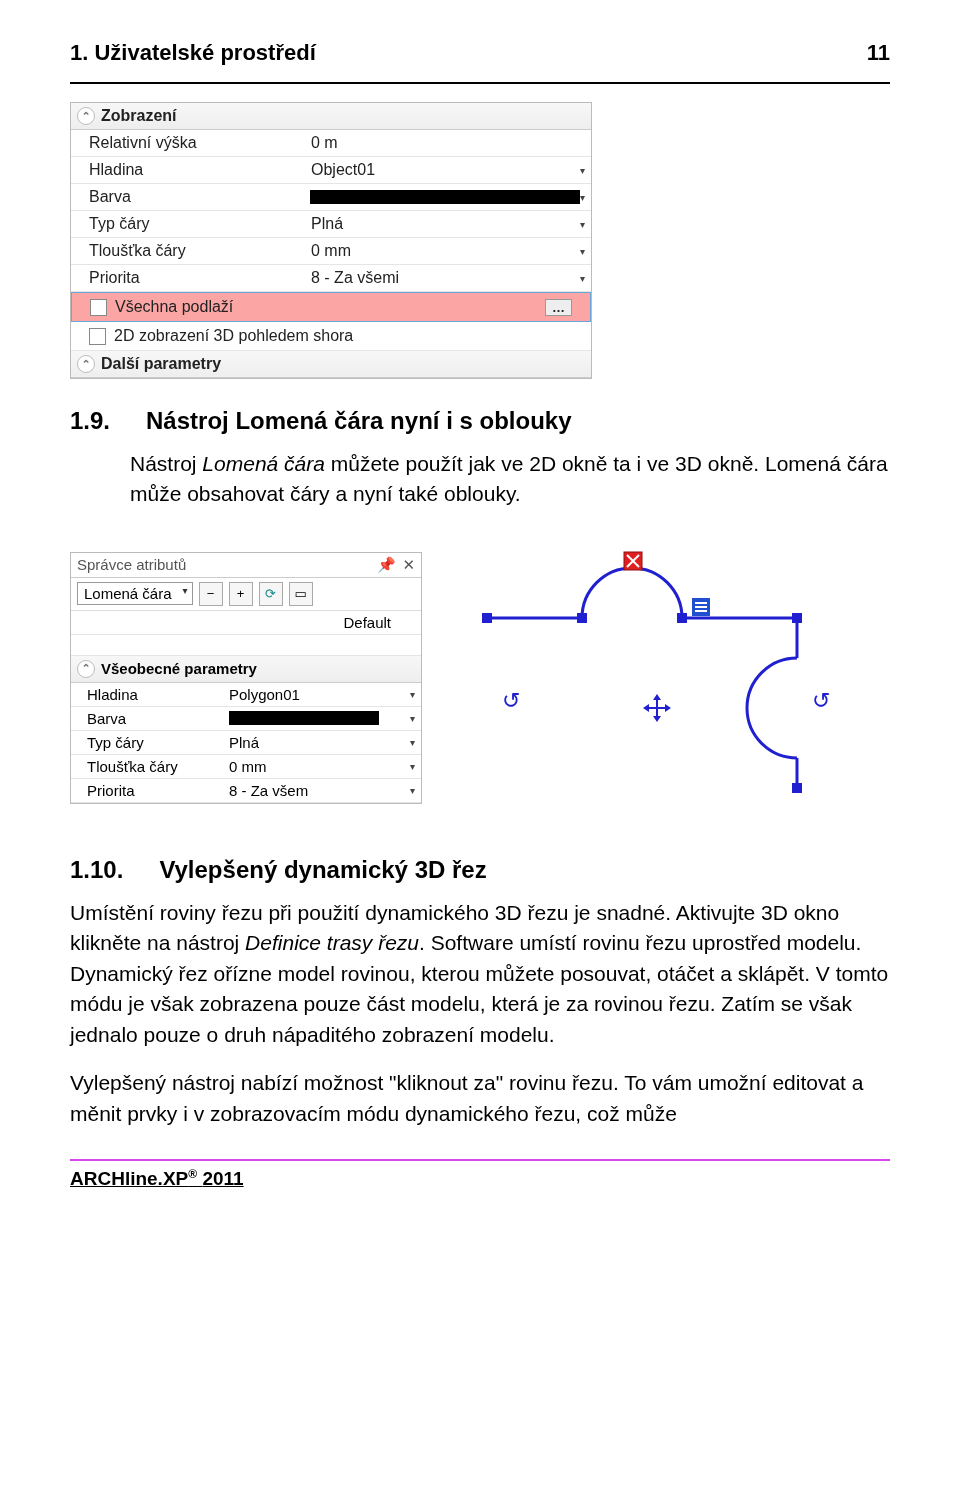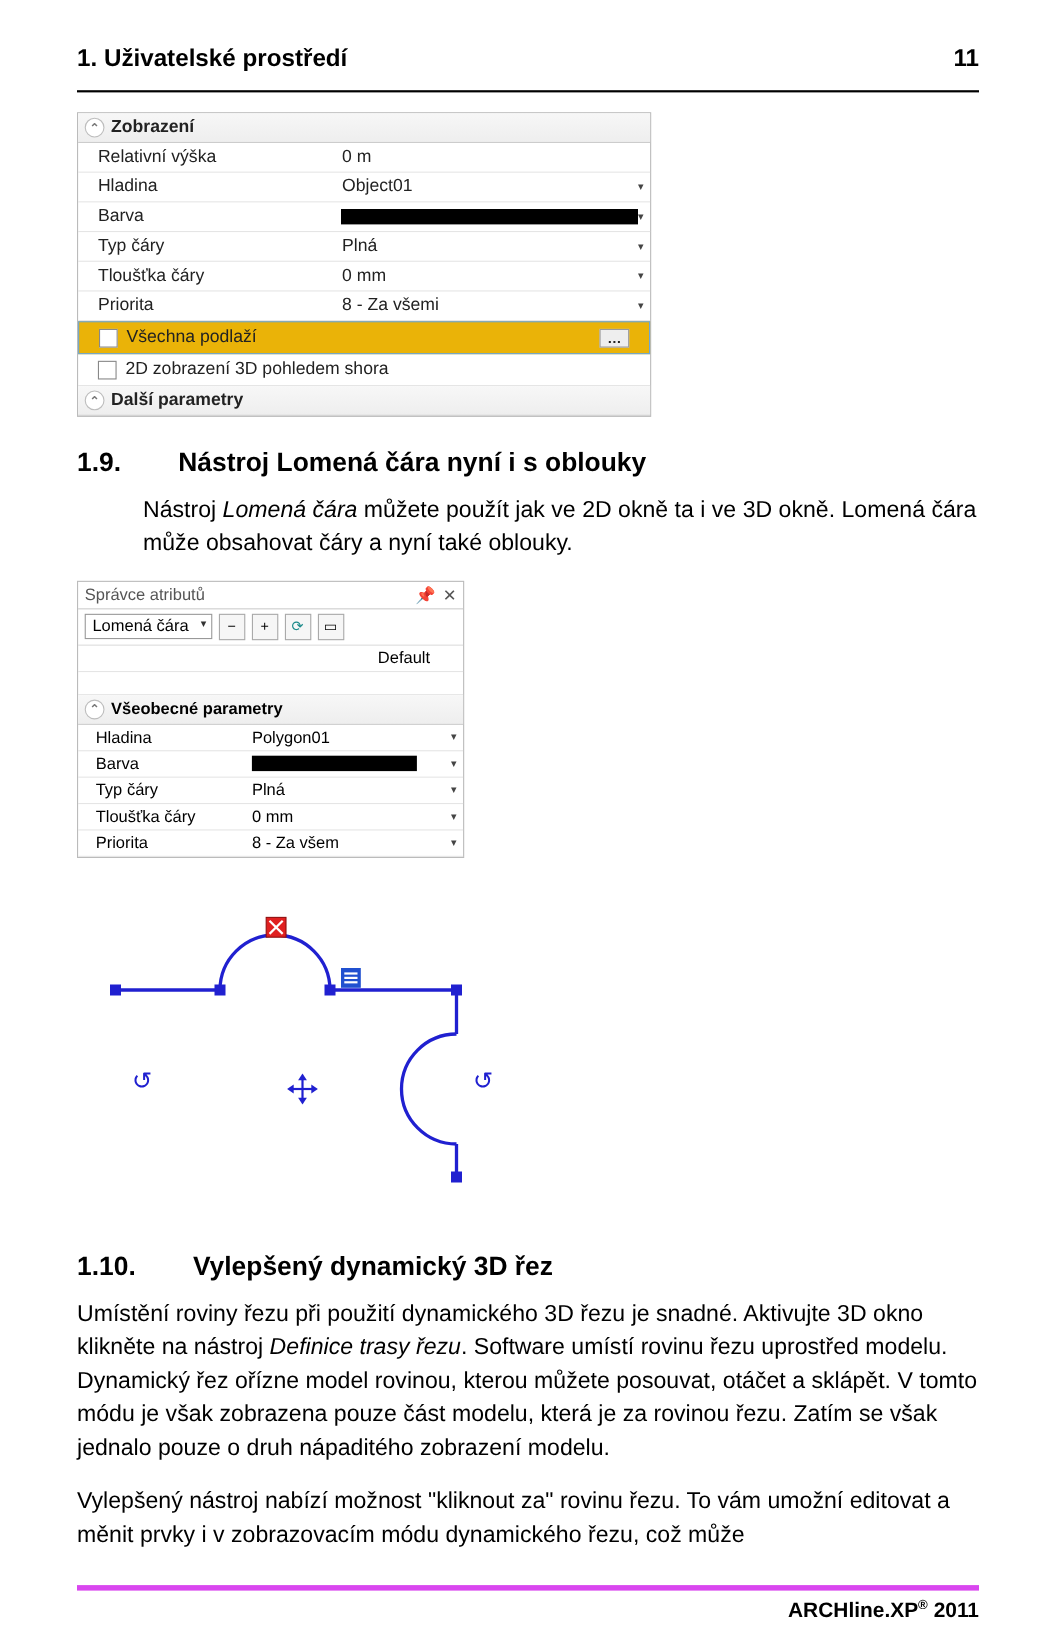--- a/index.html
+++ b/index.html
@@ -92,37 +92,37 @@
     margin-right: 8px;
     vertical-align: middle;
   }
   .checkbox-row {
     display: flex;
     align-items: center;
     padding: 5px 18px;
     border-bottom: 1px solid #e5e5e5;
   }
   .checkbox-row.highlight {
-    background: #eab308;
+    background: #fca5a5;
     border: 1px solid #6ba6d8;
   }
   .ellipsis-btn {
     margin-left: auto;
     border: 1px solid #999;
     background: #eee;
     padding: 0 6px;
     font-size: 13px;
     font-weight: bold;
   }
   .h2 {
     font-weight: bold;
     font-size: 24px;
     margin: 28px 0 14px 0;
     display: flex;
-    gap: 52px;
+    gap: 36px;
   }
   .bodytext {
     font-size: 21px;
     line-height: 1.45;
     margin: 0 0 18px 60px;
   }
   .bodytext-noindent {
     font-size: 21px;
     line-height: 1.45;
     margin: 0 0 18px 0;
@@ -193,31 +193,30 @@
     align-items: center;
   }
   
   .drawing {
     width: 400px;
     height: 300px;
   }
   .two-col {
     display: flex;
     gap: 30px;
-    align-items: flex-start;
+    align-items: center;
     margin-bottom: 24px;
-    flex-direction: column;
   }
   .footer {
-    text-align: right;
     font-size: 19px;
     font-weight: bold;
-    border-top: 5px solid #d946ef;
+    border-top: 2px solid #d946ef;
     padding-top: 6px;
     margin-top: 30px;
+    text-decoration: underline;
   }
   .footer sup { font-size: 12px; }
 </style>
 </head>
 <body>
 
 <div class="page">
 
   <div class="header">
     <span>1. Uživatelské prostředí</span>

